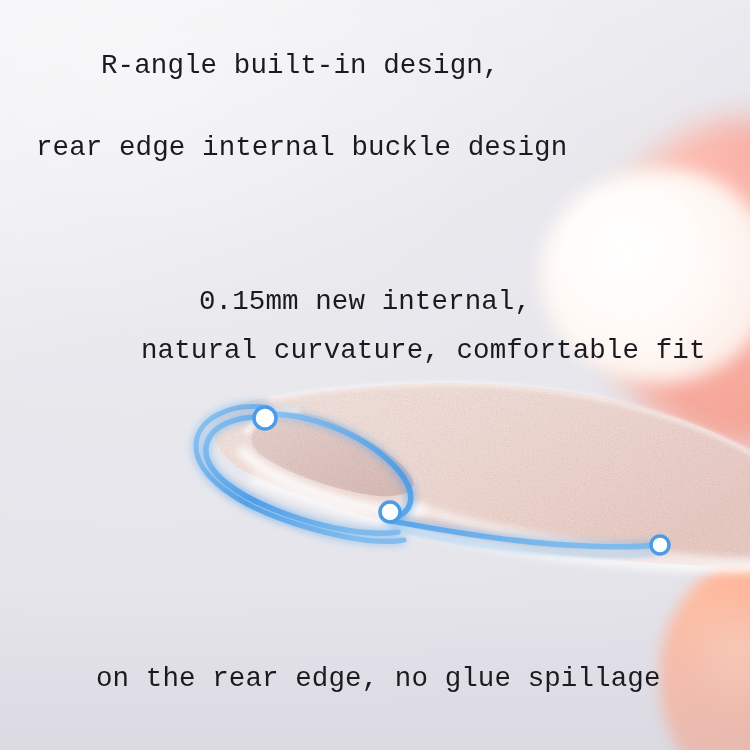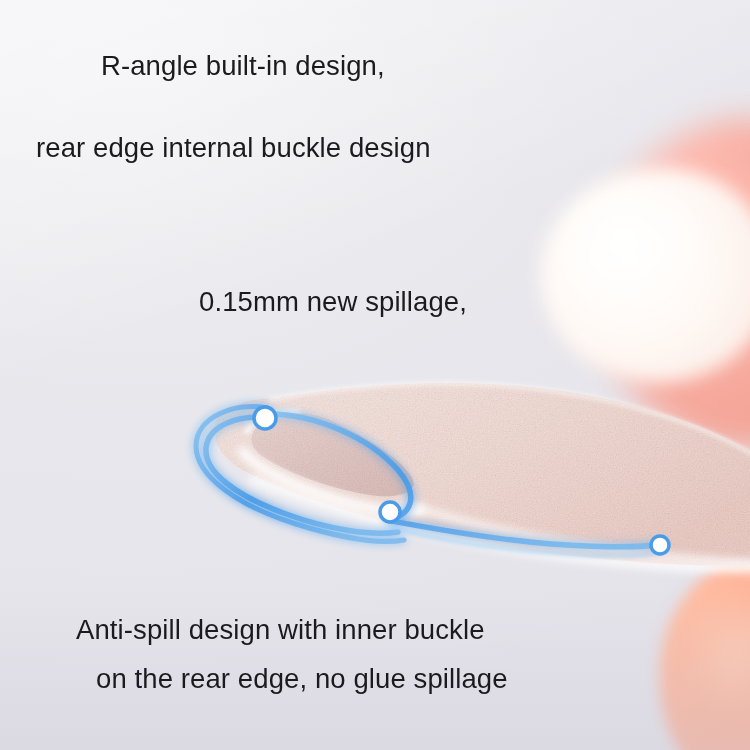--- a/index.html
+++ b/index.html
@@ -6,21 +6,21 @@
   html, body {
     margin: 0;
     padding: 0;
     background: #ffffff;
   }
   #stage {
     position: relative;
     width: 750px;
     height: 750px;
     overflow: hidden;
-    font-family: Liberation Sans, sans-serif;
+    font-family: Liberation Mono, monospace;
     background: #e9e8ed;
   }
 
   
   .bg-base {
     position: absolute;
     inset: 0;
     background:
       radial-gradient(130% 90% at 18% 8%, #f1f0f3 0%, #e9e8ed 45%, #e4e3ea 100%);
   }
@@ -273,18 +273,18 @@
         <circle cx="660" cy="215" r="9" fill="#ffffff" stroke="#4a9ce8" stroke-width="3.5"></circle>
       </g>
     </svg>
   </div>
 
   <div class="bg-sheen"></div>
 
   <div class="txt t-top-1">R-angle built-in design,</div>
   <div class="txt t-top-2">rear edge internal buckle design</div>
 
-  <div class="txt t-mid-1">0.15mm new spillage,</div>
-
-  <div class="txt t-bot-1">Anti-spill design with inner buckle</div>
+  <div class="txt t-mid-1">0.15mm new internal,</div>
+  <div class="txt t-mid-2">natural curvature, comfortable fit</div>
+
   <div class="txt t-bot-2">on the rear edge, no glue spillage</div>
 
 </div>
 
 </body></html>

